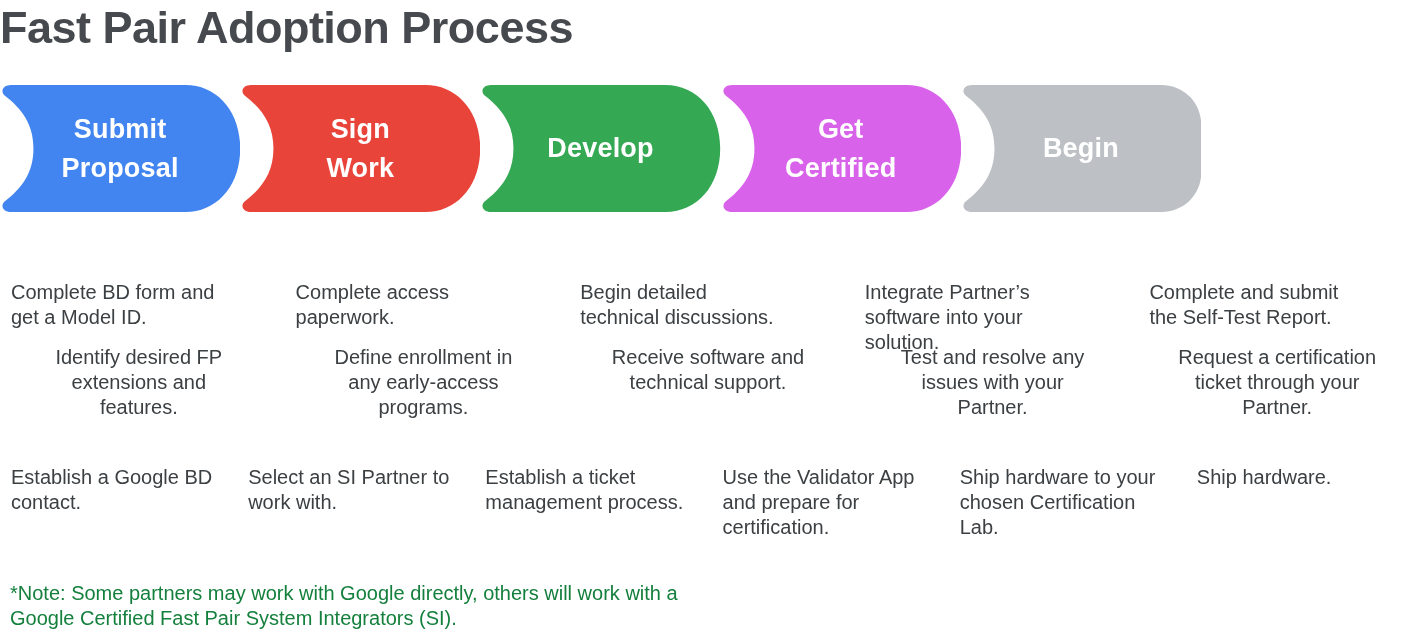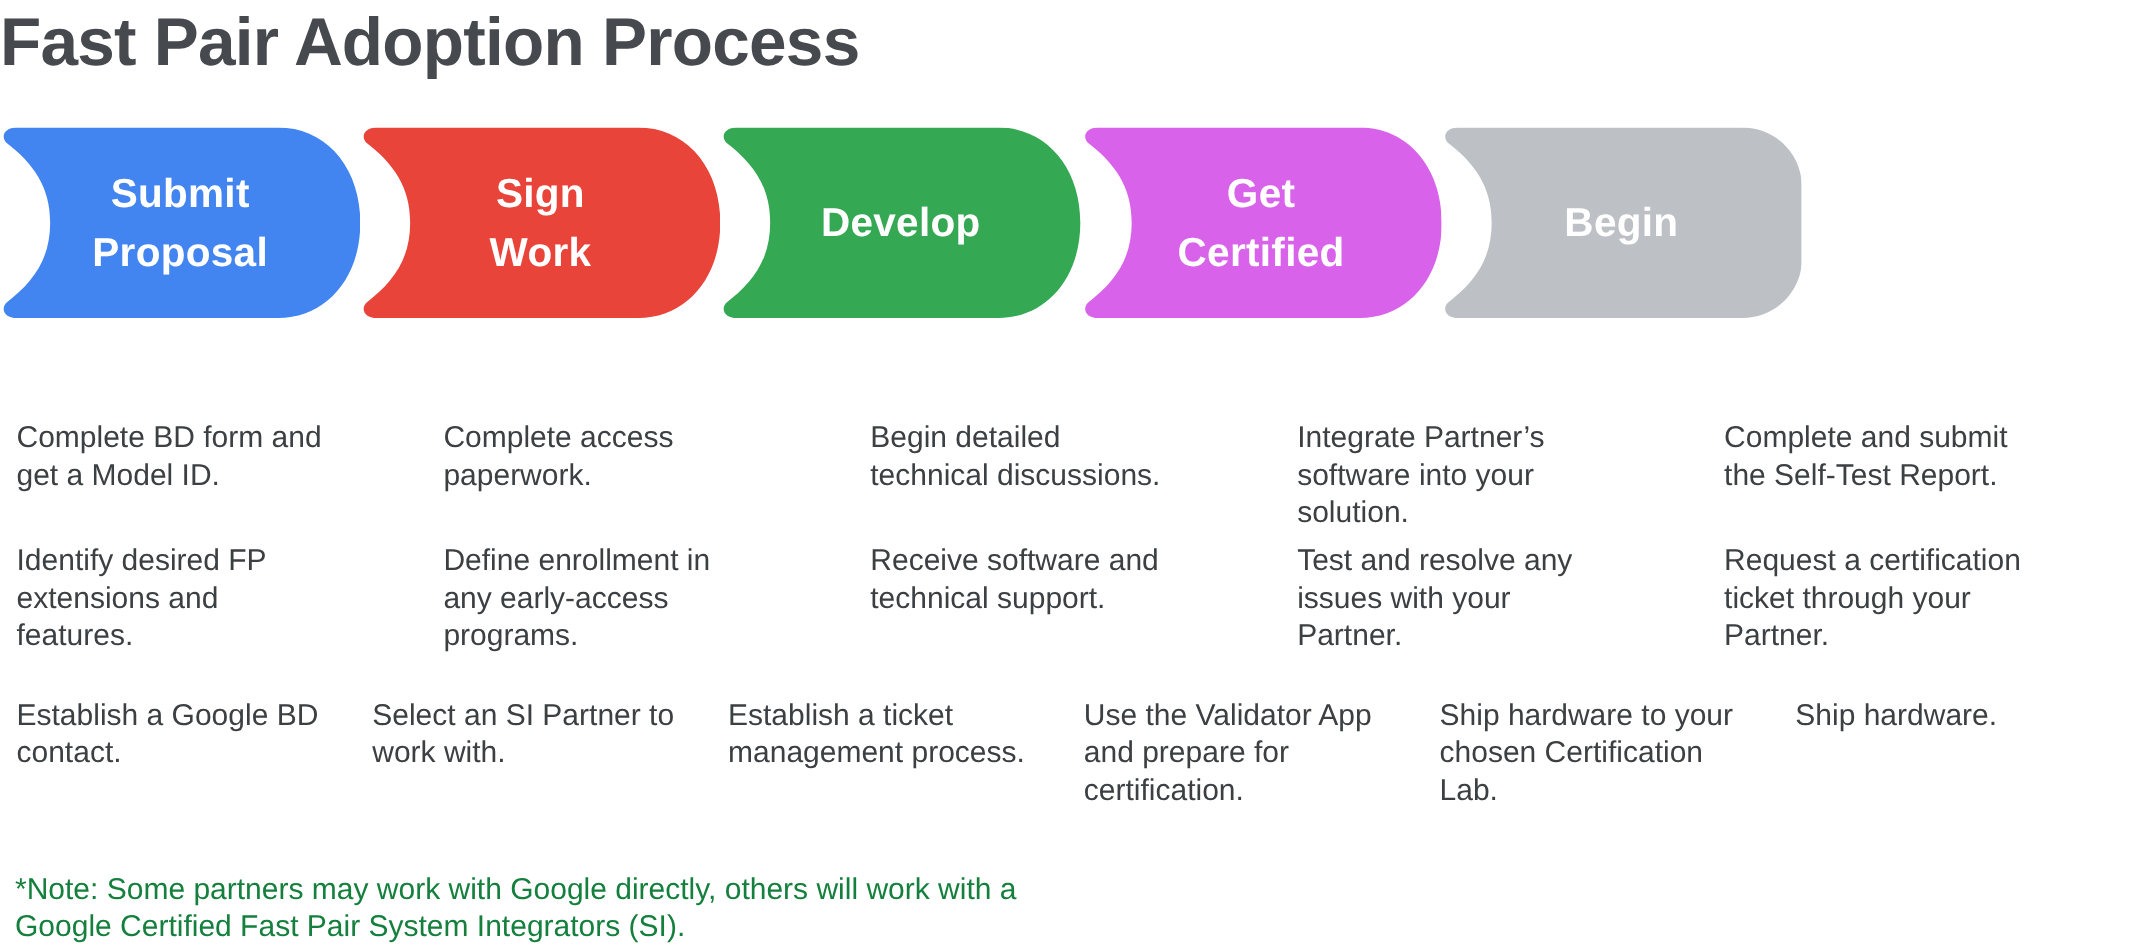--- a/index.html
+++ b/index.html
@@ -30,21 +30,21 @@
     color:#ffffff;
     font-size:27px; line-height:39px; font-weight:700;
     white-space:pre-line;
     letter-spacing:0.2px;
   }
   .row {
     position:absolute; left:0; width:1423px;
     display:flex;
   }
   .row-1 { top:241px;margin-top:39px; }
-  .row-2 { top:362px; }
+  .row-2 { top:345px;text-align:center; }
   .row-3 { top:465px; }
   .cell {
     flex:1 1 0;
     box-sizing:border-box;
     padding:0 18px 0 11px;
     font-size:20px; line-height:25px;
     color:#3c4043;
     white-space:pre-line;
   }
   .note {

